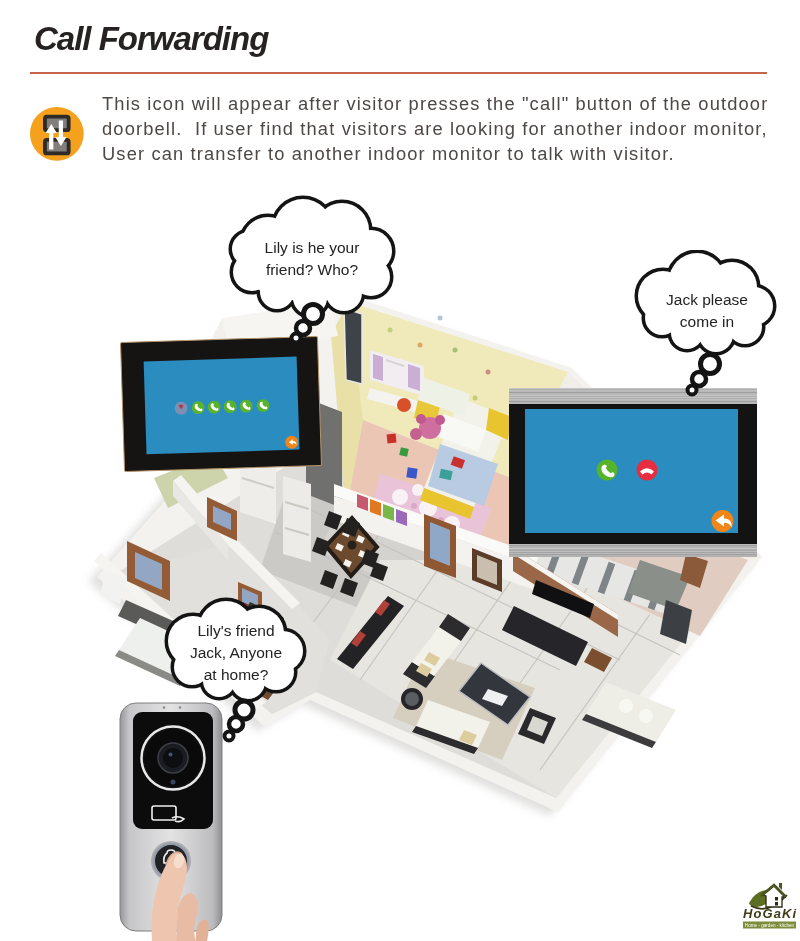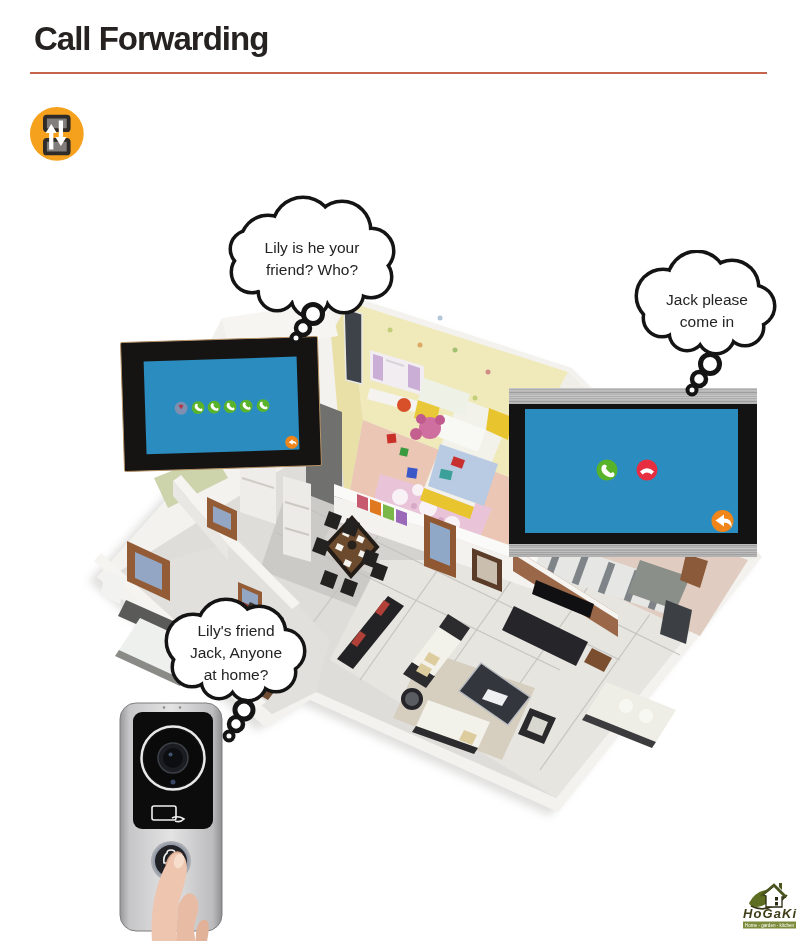--- a/index.html
+++ b/index.html
@@ -4,34 +4,39 @@
 <style>
   html,body{margin:0;padding:0;background:#ffffff;}
   #page{position:relative;width:800px;height:941px;overflow:hidden;background:#ffffff;
         font-family:"Liberation Sans", sans-serif;}
   .abs{position:absolute;}
 </style>
 </head>
 <body>
 <div id="page">
 
-  <div class="abs" style="left:34px;top:20px;font-size:33px;font-weight:bold;color:#262222;letter-spacing:-1px;">Call&nbsp;Forwarding</div>
+  <div class="abs" style="left:34px;top:20px;font-size:33px;font-weight:bold;color:#262222;letter-spacing:-1px;font-style:italic;">Call&nbsp;Forwarding</div>
 
   <div class="abs" style="left:30px;top:72px;width:737px;height:2px;background:#c7634a;"></div>
 
   <svg class="abs" style="left:29px;top:106px;" width="58" height="58" viewBox="0 0 60 60">
     <circle cx="28.8" cy="28.8" r="27.8" fill="#f5a11d"></circle>
     <g>
       <rect x="16.5" y="11" width="24.5" height="14" rx="2" fill="#827e7c" stroke="#2e2b28" stroke-width="4"></rect>
       <rect x="16.5" y="35" width="24.5" height="14" rx="2" fill="#827e7c" stroke="#2e2b28" stroke-width="4"></rect>
       <path d="M20.8 45 L20.8 28 L17.2 28 L23 18.5 L28.8 28 L25.2 28 L25.2 45 Z" fill="#ffffff"></path>
       <path d="M30.8 15 L30.8 32 L27.2 32 L33 41.5 L38.8 32 L35.2 32 L35.2 15 Z" fill="#ffffff"></path>
     </g>
   </svg>
 
+  <div class="abs" style="left:102px;top:92px;width:690px;font-size:18.3px;letter-spacing:1.15px;line-height:24.8px;color:#4c4846;white-space:nowrap;">
+    This icon will appear after visitor presses the "call" button of the outdoor<br>
+    doorbell.&nbsp; If user find that visitors are looking for another indoor monitor,<br>
+    User can transfer to another indoor monitor to talk with visitor.
+  </div>
 
   <svg id="plan" class="abs" style="left:0;top:0;" width="800" height="941" viewBox="0 0 800 941">
     <defs>
       <filter id="soft" x="-20%" y="-20%" width="140%" height="140%">
           <feGaussianBlur stdDeviation="4"></feGaussianBlur>
         </filter>
       <clipPath id="floorclip">
           <polygon points="262,560 300,480 420,516 560,576 700,636 556,798 316,692"></polygon>
         </clipPath>
     </defs>

